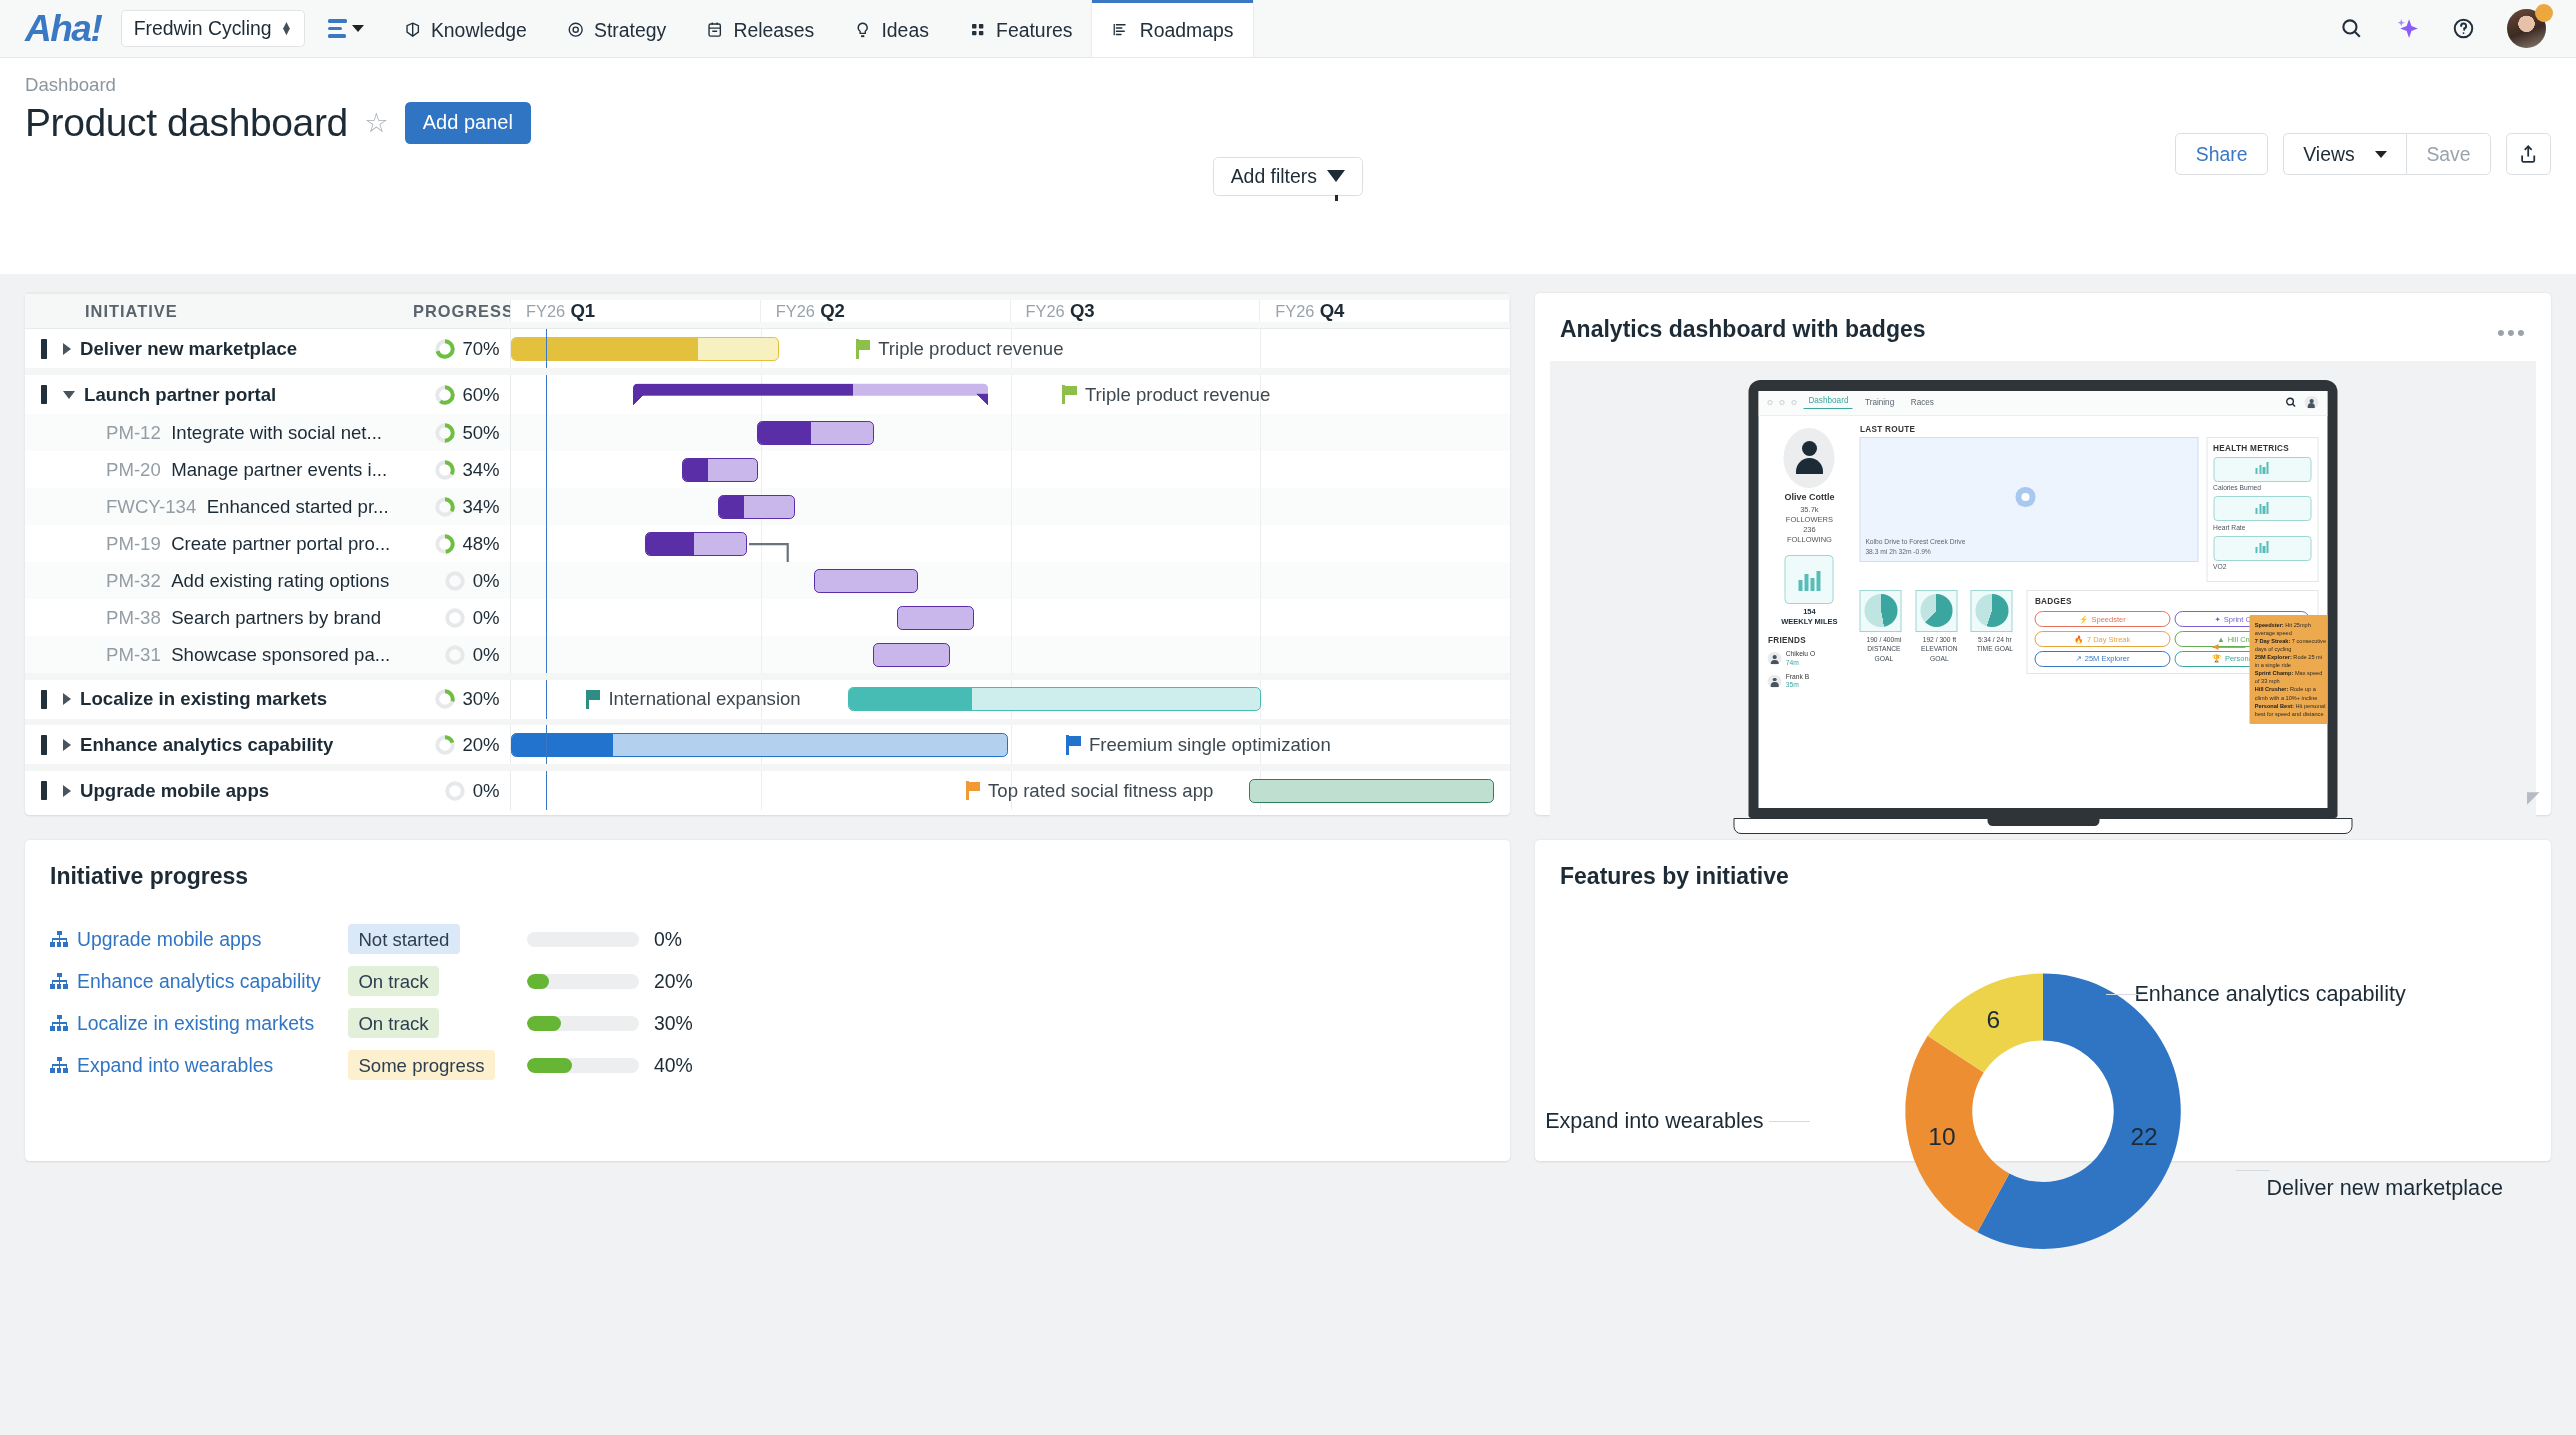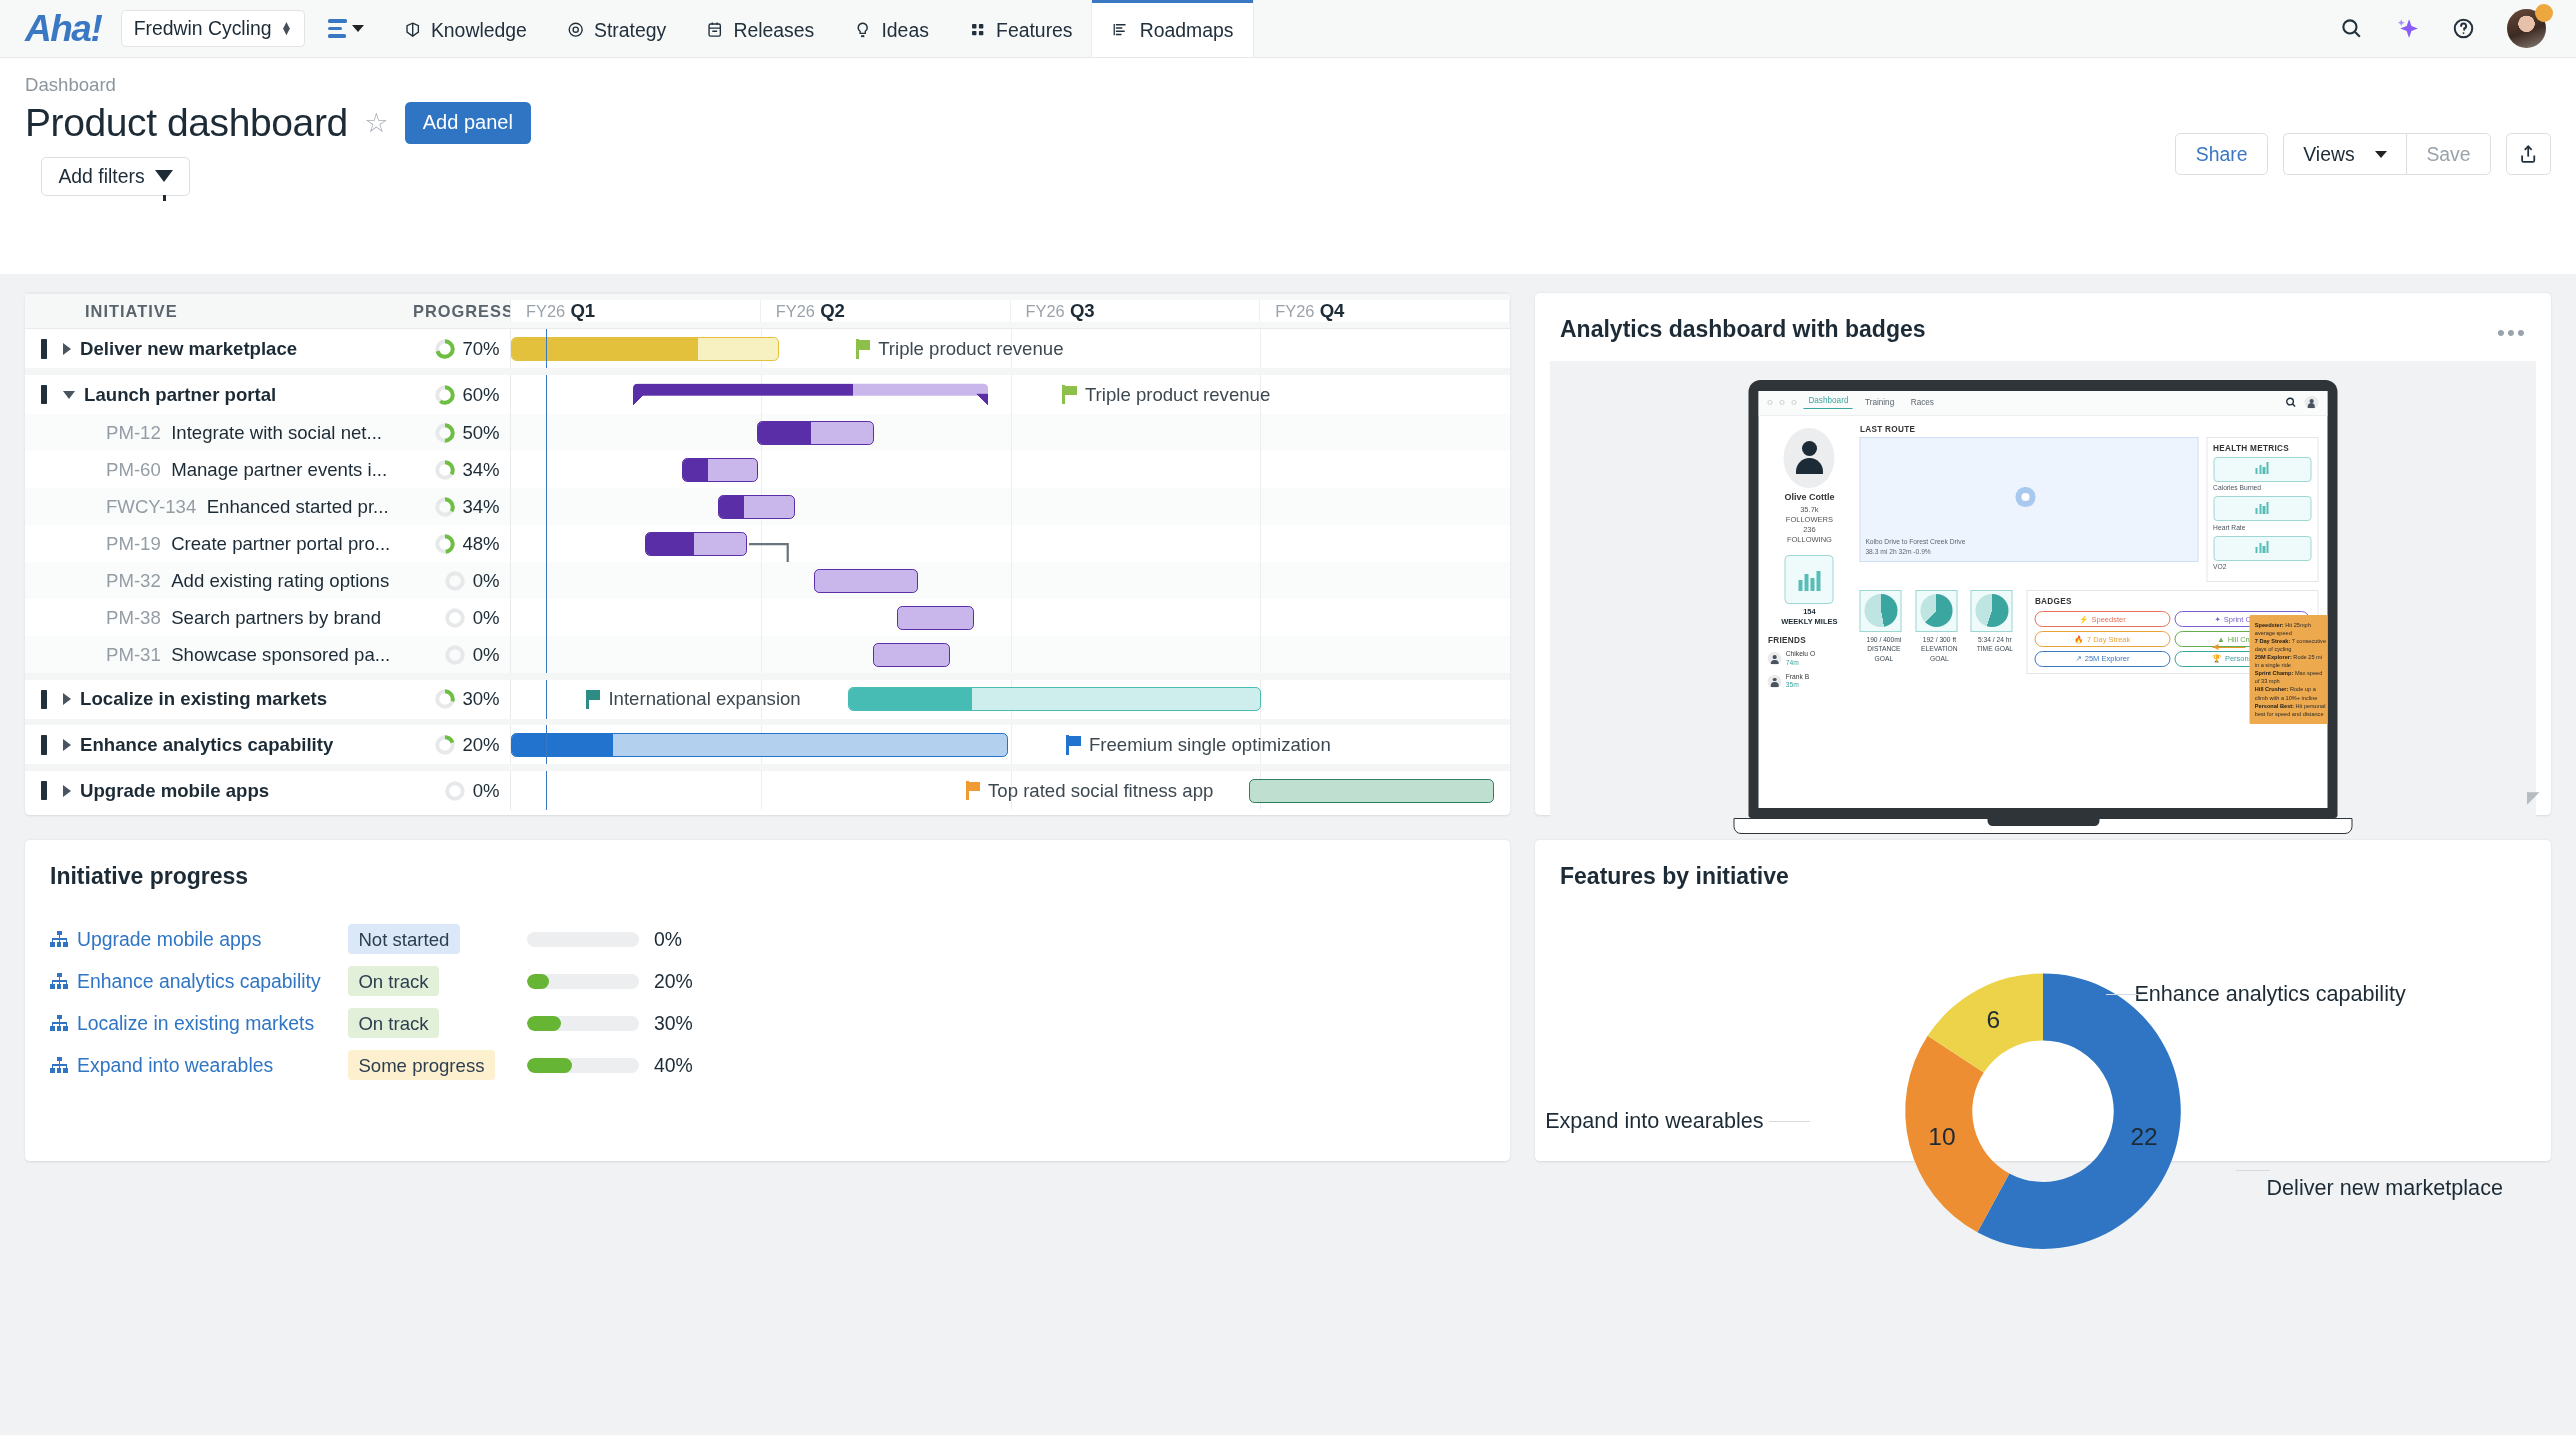--- a/index.html
+++ b/index.html
@@ -86,21 +86,21 @@
   .btn-o {
     background:#fff;border:0.7px solid #dcdfe2;border-radius:5.2px;
     height:42px;display:flex;align-items:center;padding:0 19.4px;font-size:19.4px;color:#1c2b36;
   }
   .btn-o.link { color:#3a78c3; }
   .btn-group { display:flex; }
   .btn-group .btn-o:first-child { border-radius:5.2px 0 0 5.2px; border-right:none; gap:20px; }
   .btn-group .btn-o:last-child { border-radius:0 5.2px 5.2px 0; color:#9aa3ab; }
   .btn-icon { width:45px; justify-content:center; padding:0; }
 
-  .filters-row { padding: 12px 25px 0 41px; }
+  .filters-row { padding: 12px 25px 0 25px; text-align: center; }
   .btn-filter {
     background:#fff;border:0.7px solid #dcdfe2;border-radius:5.2px;
     height:39px;display:inline-flex;align-items:center;gap:10.4px;padding:0 16.4px;font-size:19.4px;
   }
   .funnel { width:0;height:0;border-left:9px solid transparent;border-right:9px solid transparent;border-top:12.7px solid #1c2b36; position:relative;}
   .funnel:after{content:"";position:absolute;left:-1.5px;top:12.7px;width:3px;height:6px;background:#1c2b36;}
 
   
   .dash {
     position:absolute; left:0; top:274px; width:2576px; height:1161px;
@@ -458,21 +458,21 @@
             <span class="qline" style="left:75%"></span>
             <span class="todayline" style="left:3.5%"></span>
             <div class="gbar" style="left:24.60%;width:11.70%;background:#c9b6ea;border:1.1px solid #5a2ea6">
               <div class="fill" style="width:46%;background:#5a2ea6"></div>
               <div class="rest"></div>
             </div>
           </div>
         </div>
         <div class="rm-row child alt">
           <div class="rm-left ch">
-            <span class="rm-ref">PM-60</span>
+            <span class="rm-ref">PM-20</span>
             <span class="rm-cname">Manage partner events i...</span>
           </div>
           <div class="rm-prog">
             <svg width="20" height="20" viewBox="0 0 36 36">
               <circle cx="18" cy="18" r="14" fill="none" stroke="#e6e8ea" stroke-width="7"></circle>
               <circle cx="18" cy="18" r="14" fill="none" stroke="#6cbf3f" stroke-width="7" stroke-dasharray="29.90796206217483 58.056632238339375" transform="rotate(-90 18 18)"></circle>
             </svg>
             <span>34%</span>
           </div>
           <div class="rm-track">

